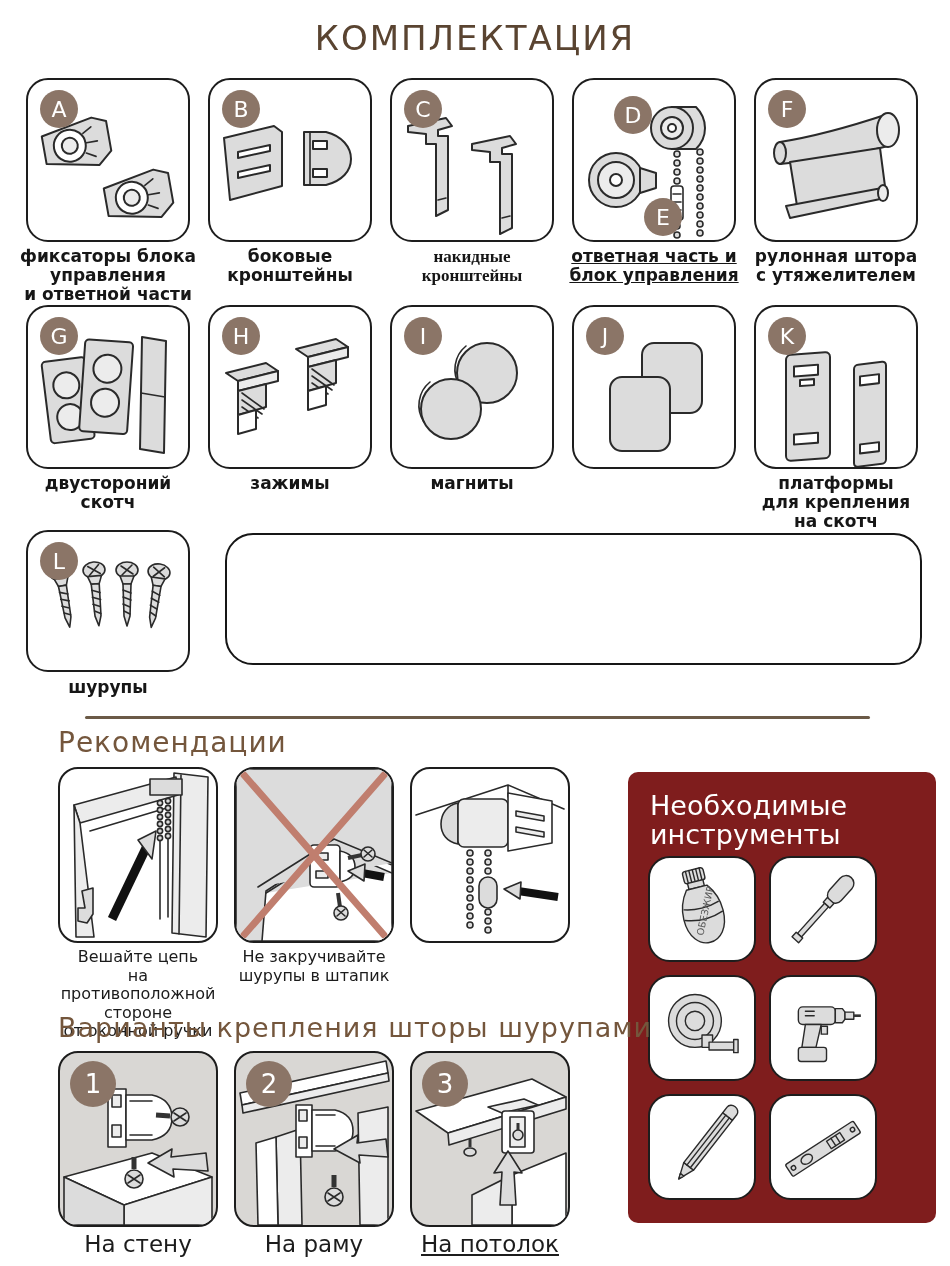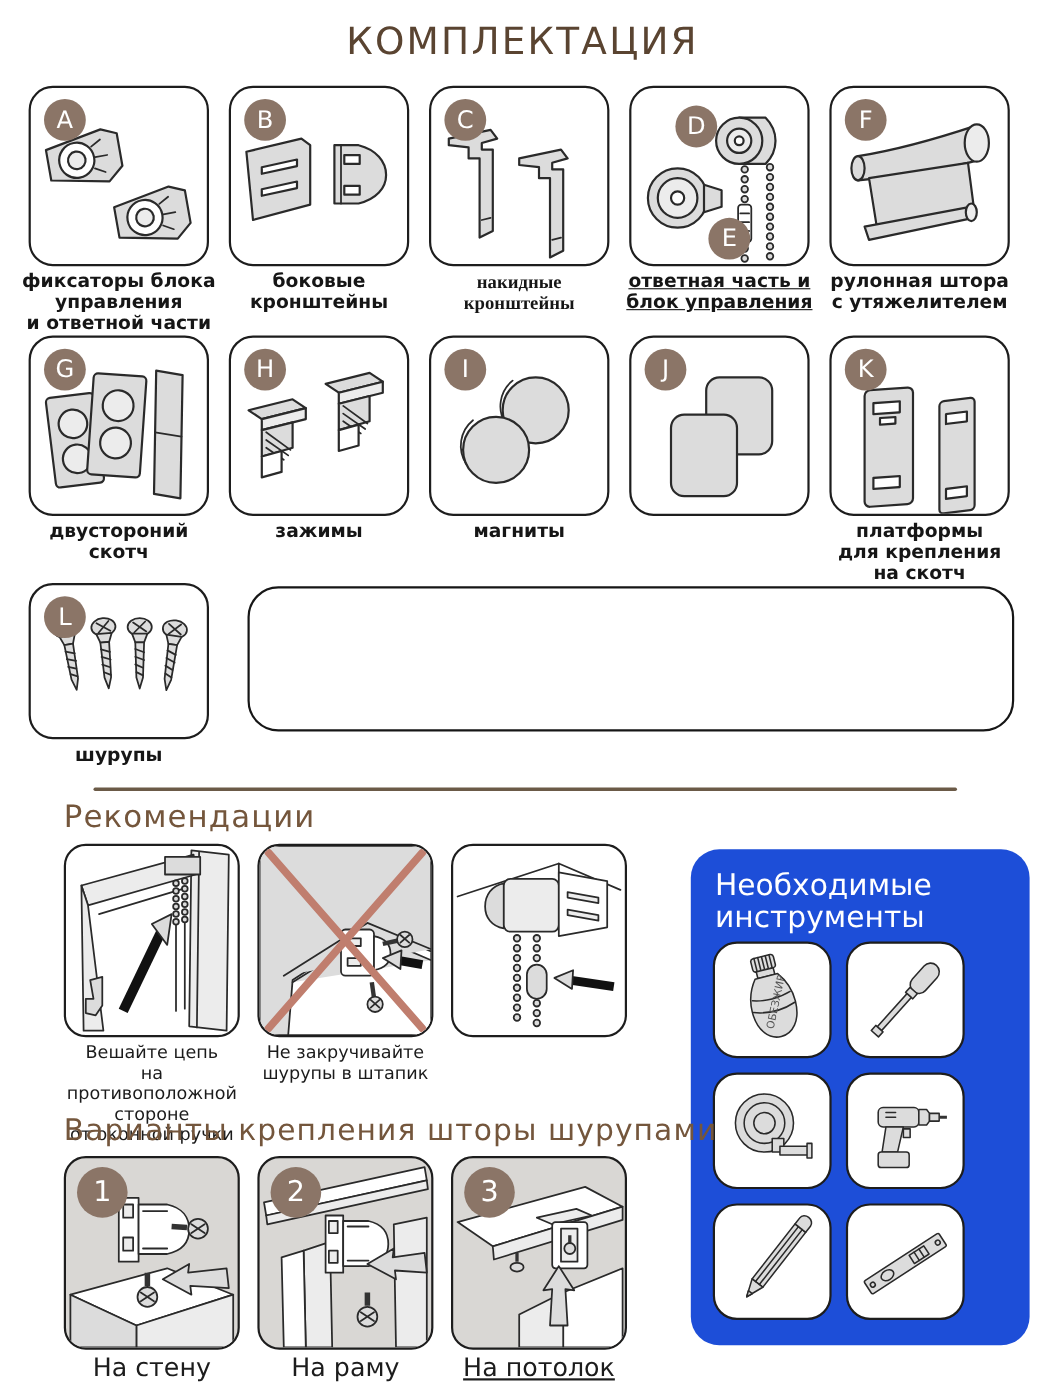--- a/index.html
+++ b/index.html
@@ -29,21 +29,21 @@
         line-height:1.16;color:#1b1b1b;white-space:pre-line;}
   
   .mbox{position:absolute;top:1051px;width:160px;height:176px;background:#d9d7d4;
         border:2px solid #1d1d1d;border-radius:20px;overflow:hidden;}
   .numbadge{position:absolute;top:8px;left:10px;width:46px;height:46px;border-radius:50%;
         background:#8b7567;color:#fff;font-size:26px;display:flex;align-items:center;
         justify-content:center;z-index:3;}
   .mcap{position:absolute;top:1231px;width:180px;text-align:center;font-size:23px;color:#1c1c1c;}
   
   .tools-panel{position:absolute;left:628px;top:772px;width:308px;height:451px;
-        background:#1d4ed8;border-radius:26px;}
+        background:#7f1d1d;border-radius:10px;}
   .tools-title{position:absolute;left:22px;top:20px;color:#fff;font-size:27px;
         line-height:1.07;white-space:pre-line;}
   .tiles{position:absolute;left:20px;top:84px;display:grid;
         grid-template-columns:repeat(2,108px);grid-auto-rows:106px;gap:13px;}
   .tile{width:108px;height:106px;background:#fff;border:2px solid #1d1d1d;border-radius:22px;
         display:flex;align-items:center;justify-content:center;}
   
   .art path,.art rect,.art circle,.art ellipse,.art polygon{stroke:#2a2a2a;stroke-width:2;
         fill:#dcdcdc;stroke-linejoin:round;stroke-linecap:round;}
   .art .ln{fill:none;stroke-width:1.6;}

